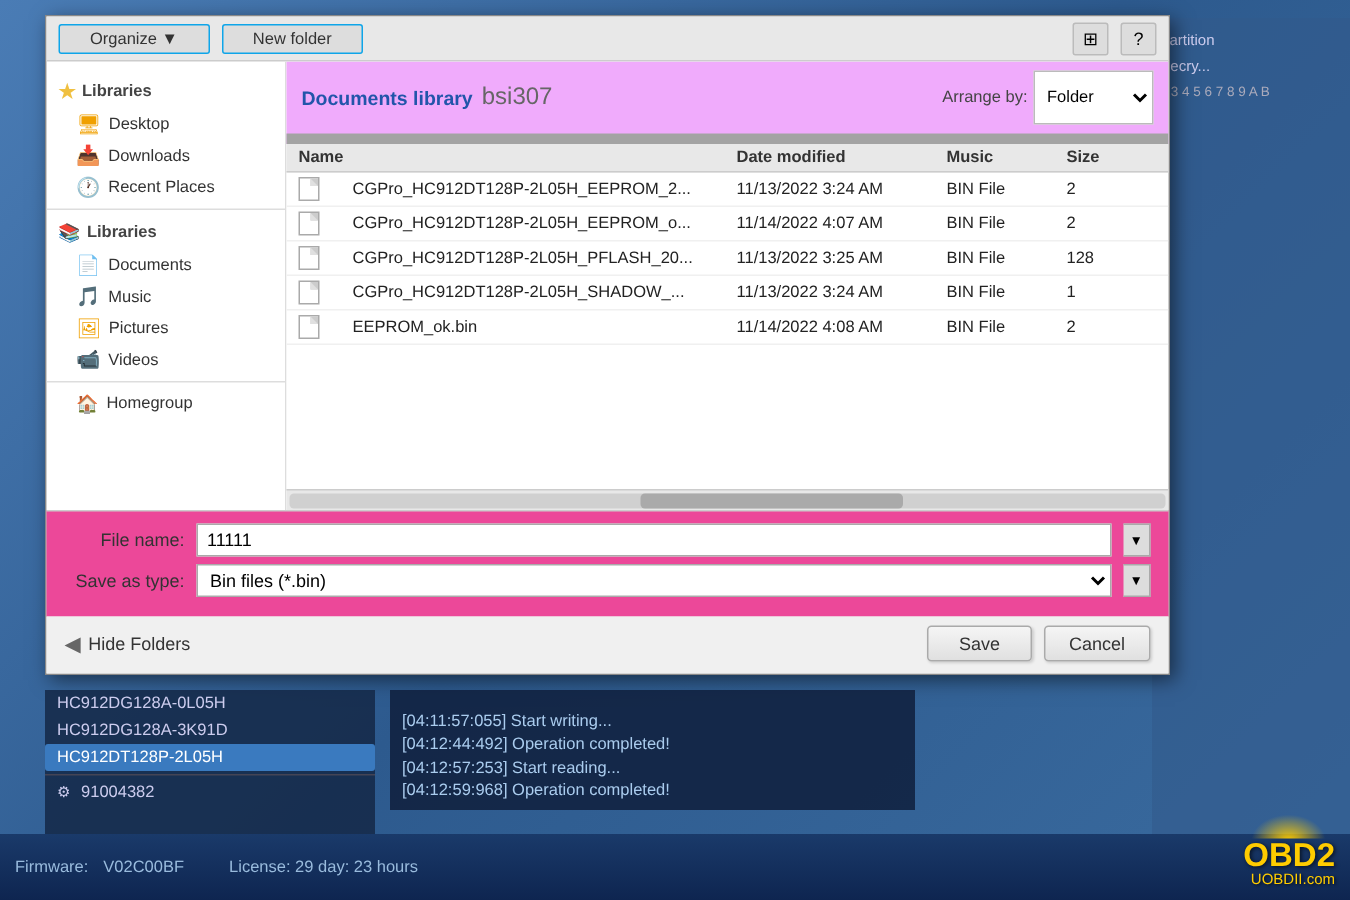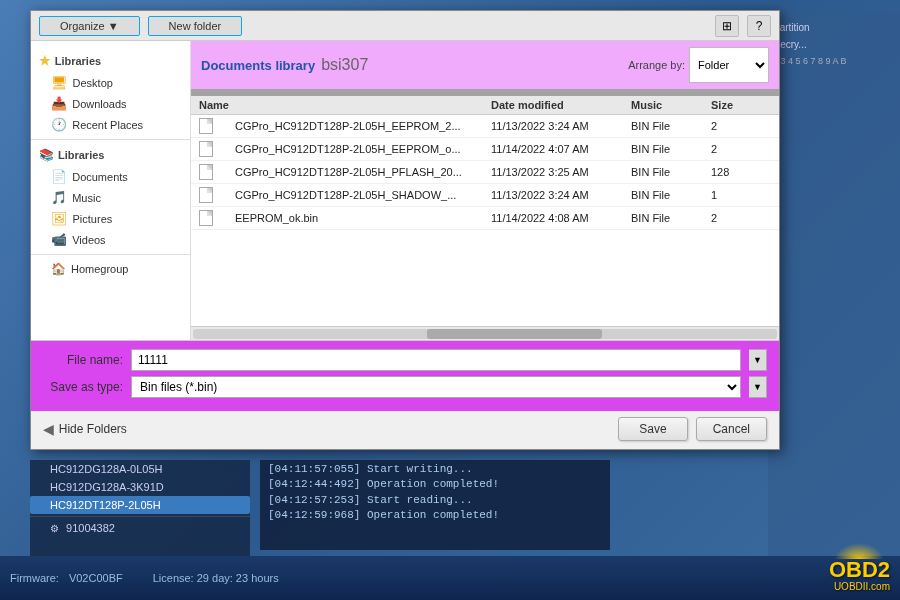--- a/index.html
+++ b/index.html
@@ -283,21 +283,21 @@
       left: 40%;
       width: 30%;
       height: 100%;
       background: #aaa;
       border-radius: 3px;
     }
 
     
     .dialog-form {
       padding: 8px 12px;
-      background: #d946ef;
+      background: #ec4899;
       border-top: 1px solid #ccc;
     }
 
     .form-row {
       display: flex;
       align-items: center;
       margin-bottom: 5px;
       gap: 8px;
     }
 
@@ -383,21 +383,21 @@
       background: linear-gradient(to bottom, #f5f5f5, #e0e0e0);
       border: 1px solid #aaa;
       border-radius: 3px;
       font-size: 12px;
       cursor: pointer;
       color: #333;
       box-shadow: 1px 1px 2px rgba(0,0,0,0.15);
     }
 
     .device-item {
-      padding: 3px 20px;
+      padding: 3px 8px;
       font-size: 11px;
       color: #cce;
       cursor: pointer;
       border-radius: 2px;
     }
 
     .device-item.selected {
       background: #3a7abf;
       color: white;
     }
@@ -615,21 +615,21 @@
   <div class="device-item">HC912DG128A-0L05H</div>
   <div class="device-item">HC912DG128A-3K91D</div>
   <div class="device-item selected">HC912DT128P-2L05H</div>
   <div style="height:1px;background:#445;margin:2px 0;"></div>
   <div class="device-item">
     <span style="font-size:10px;margin-right:4px;">⚙</span>
     <span>91004382</span>
   </div>
 </div>
 
-<div style="position:absolute; left:260px; top:460px; width:350px; height:90px; background:rgba(15,30,60,0.85); padding:2px 8px; overflow:hidden;font-family:Liberation Mono, monospace;">
+<div style="position:absolute; left:260px; top:460px; width:350px; height:80px; background:rgba(15,30,60,0.85); padding:14px 8px; overflow:hidden;">
 
 <div class="log-entry">[04:11:57:055] Start writing...</div>
     <div class="log-entry">[04:12:44:492] Operation completed!</div>
     <div class="log-entry">[04:12:57:253] Start reading...</div>
     <div class="log-entry">[04:12:59:968] Operation completed!</div>
   </div>
 
 <div class="status-bar">
   <span class="status-firmware">Firmware:</span>
   <span class="status-firmware">V02C00BF</span>

